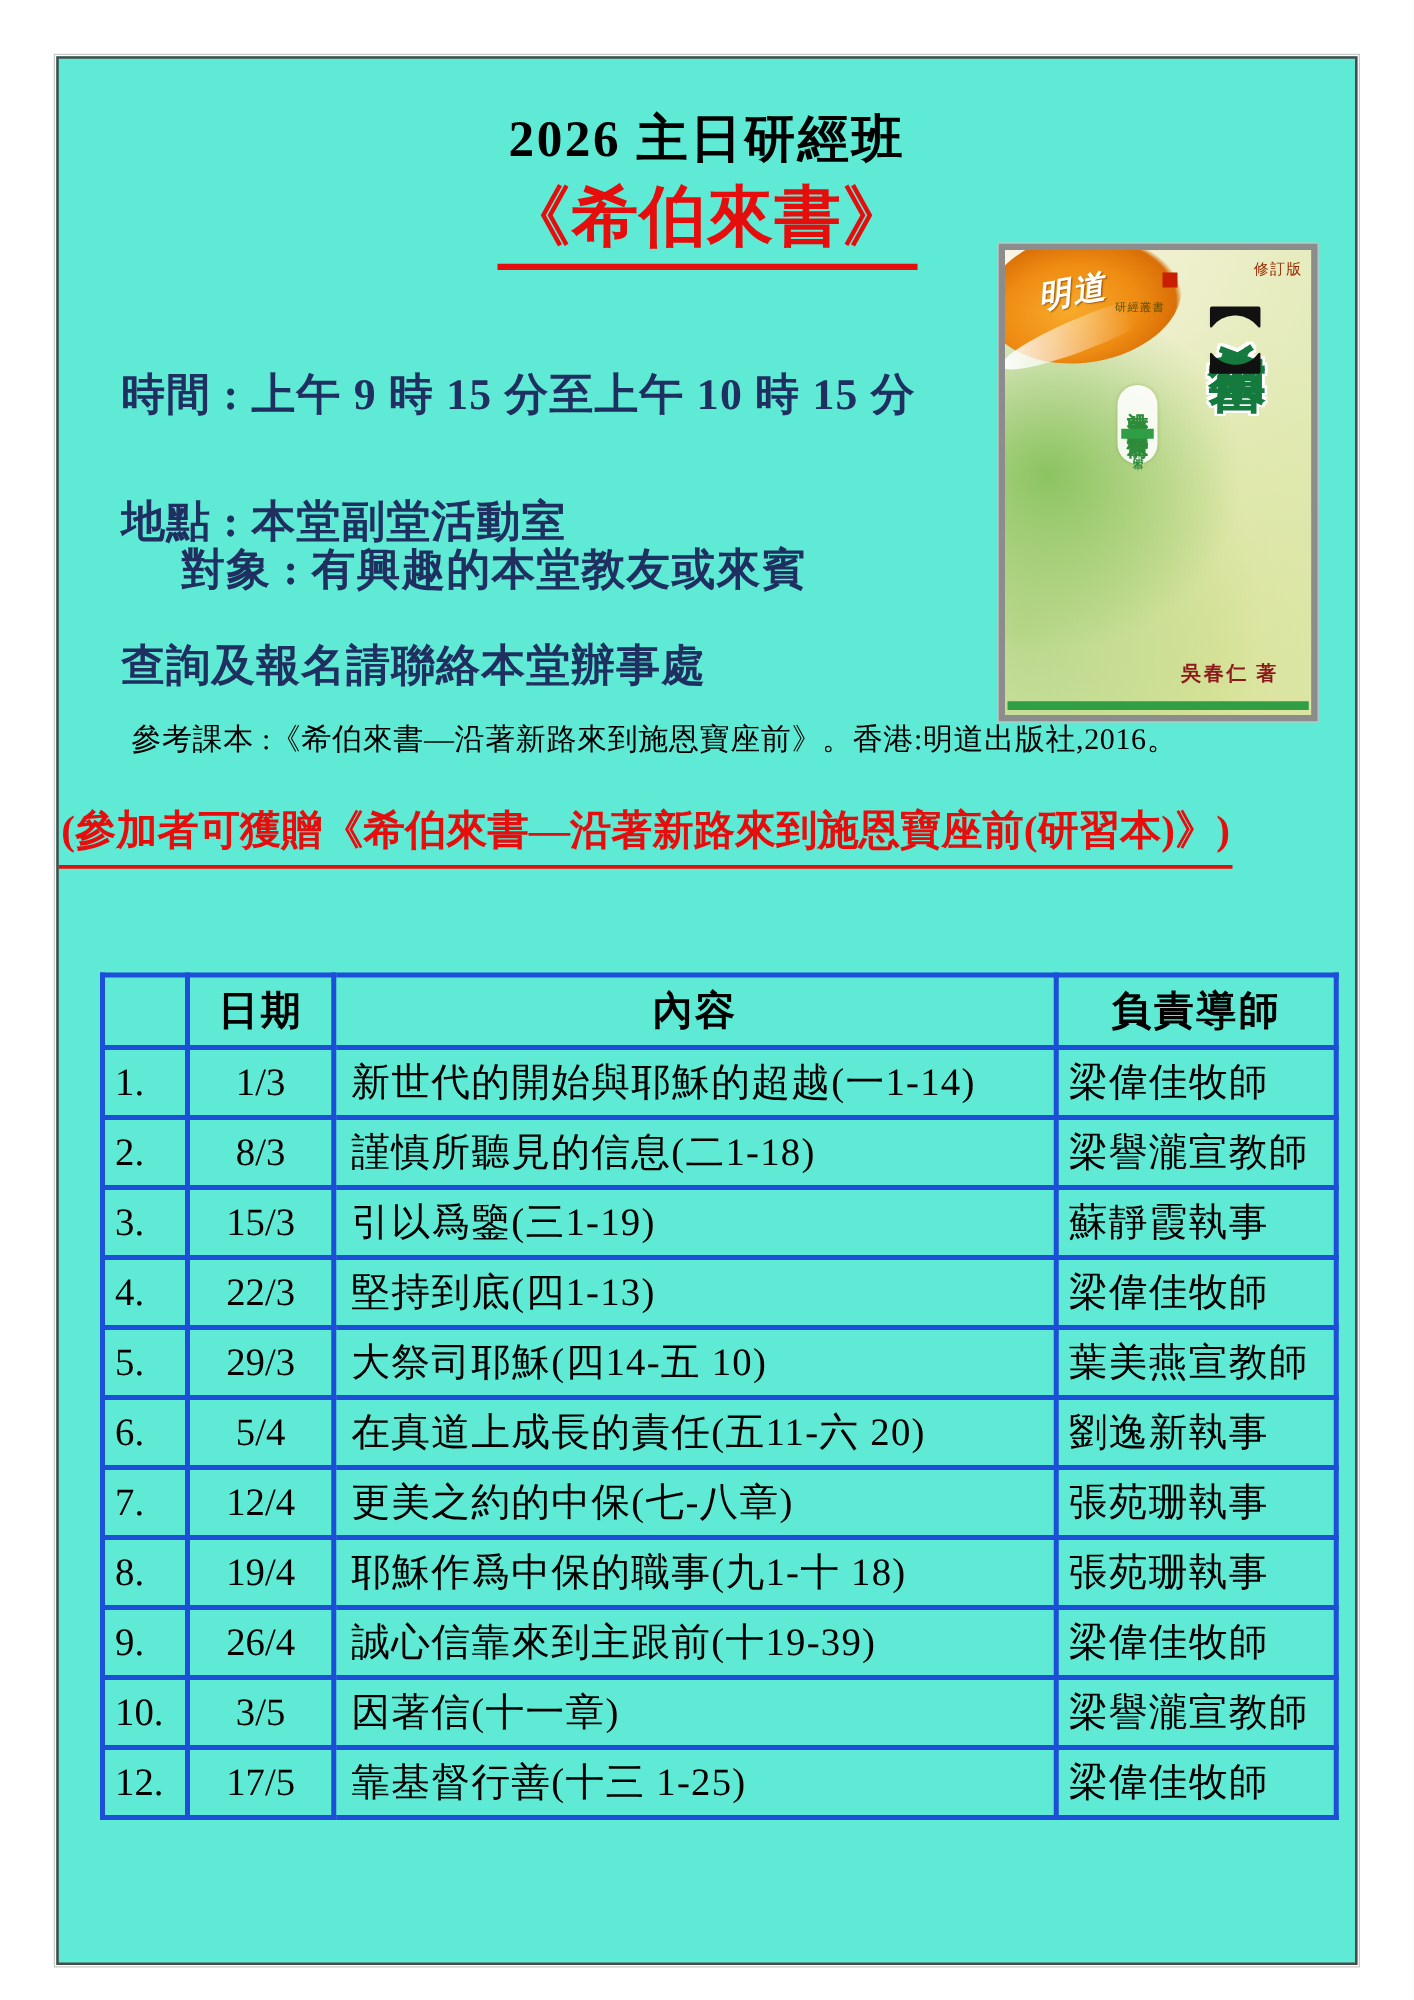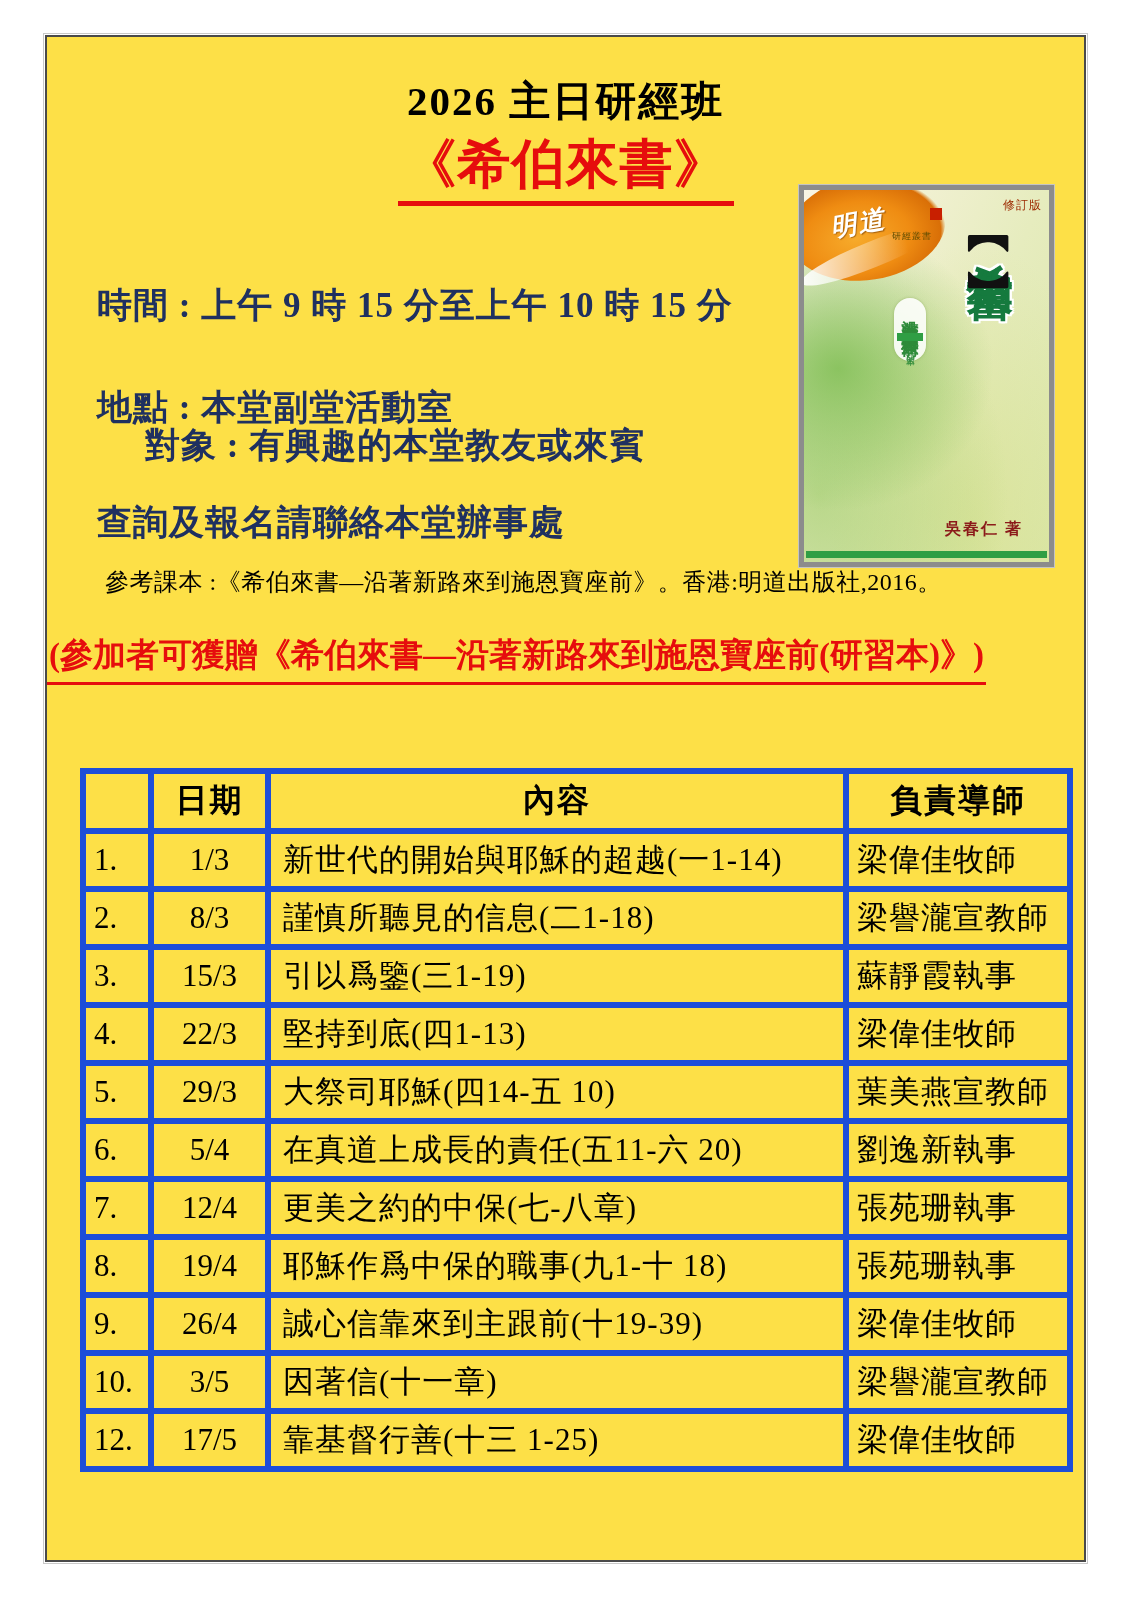--- a/index.html
+++ b/index.html
@@ -2,23 +2,23 @@
 <html><head>
 <meta charset="utf-8">
 <style>
   html,body{margin:0;padding:0;background:#ffffff;}
   body{
     width:1131px;height:1600px;position:relative;overflow:hidden;
     font-family:"Liberation Serif","DejaVu Serif",serif;
     -webkit-font-smoothing:antialiased;
   }
   .frame{
-    position:absolute;left:45px;top:35px;width:1037px;height:1523px;
+    position:absolute;left:45px;top:45px;width:1037px;height:1523px;
     border:2px solid #4a4a4a;outline:1px solid #c9c9c9;outline-offset:1px;
-    background:#fde047;
+    background:#5eead4;
   }
   .page-title{
     position:absolute;left:0;top:44px;width:100%;text-align:center;
     font-size:41px;font-weight:bold;color:#000;letter-spacing:2px;line-height:1;
   }
   .book-title-wrap{position:absolute;left:0;top:100px;width:100%;text-align:center;line-height:1;}
   .book-title{
     display:inline-block;font-size:53px;font-weight:bold;color:#e60d0d;
     border-bottom:5px solid #e60d0d;padding:0 6px 8px 6px;letter-spacing:1px;line-height:1.05;
   }
@@ -110,21 +110,21 @@
   table.schedule{
     position:absolute;left:33px;top:731px;width:987px;
     border-collapse:collapse;table-layout:fixed;
     font-size:31px;color:#000;
   }
   table.schedule col.c-no{width:68px;}
   table.schedule col.c-date{width:117px;}
   table.schedule col.c-content{width:578px;}
   table.schedule col.c-teacher{width:224px;}
   table.schedule th,table.schedule td{
-    border:6px solid #1d4ed8;vertical-align:middle;overflow:hidden;white-space:nowrap;
+    border:4px solid #1d4ed8;vertical-align:middle;overflow:hidden;white-space:nowrap;
   }
   table.schedule th{height:52px;font-weight:bold;font-size:32px;text-align:center;letter-spacing:2px;}
   table.schedule td{height:50px;}
   td.col-no{text-align:left;padding-left:8px;}
   td.col-date{text-align:center;}
   td.col-content{text-align:left;padding-left:12px;letter-spacing:1px;}
   td.col-teacher{text-align:left;padding-left:8px;letter-spacing:1px;}
 </style>
 </head>
 <body>

